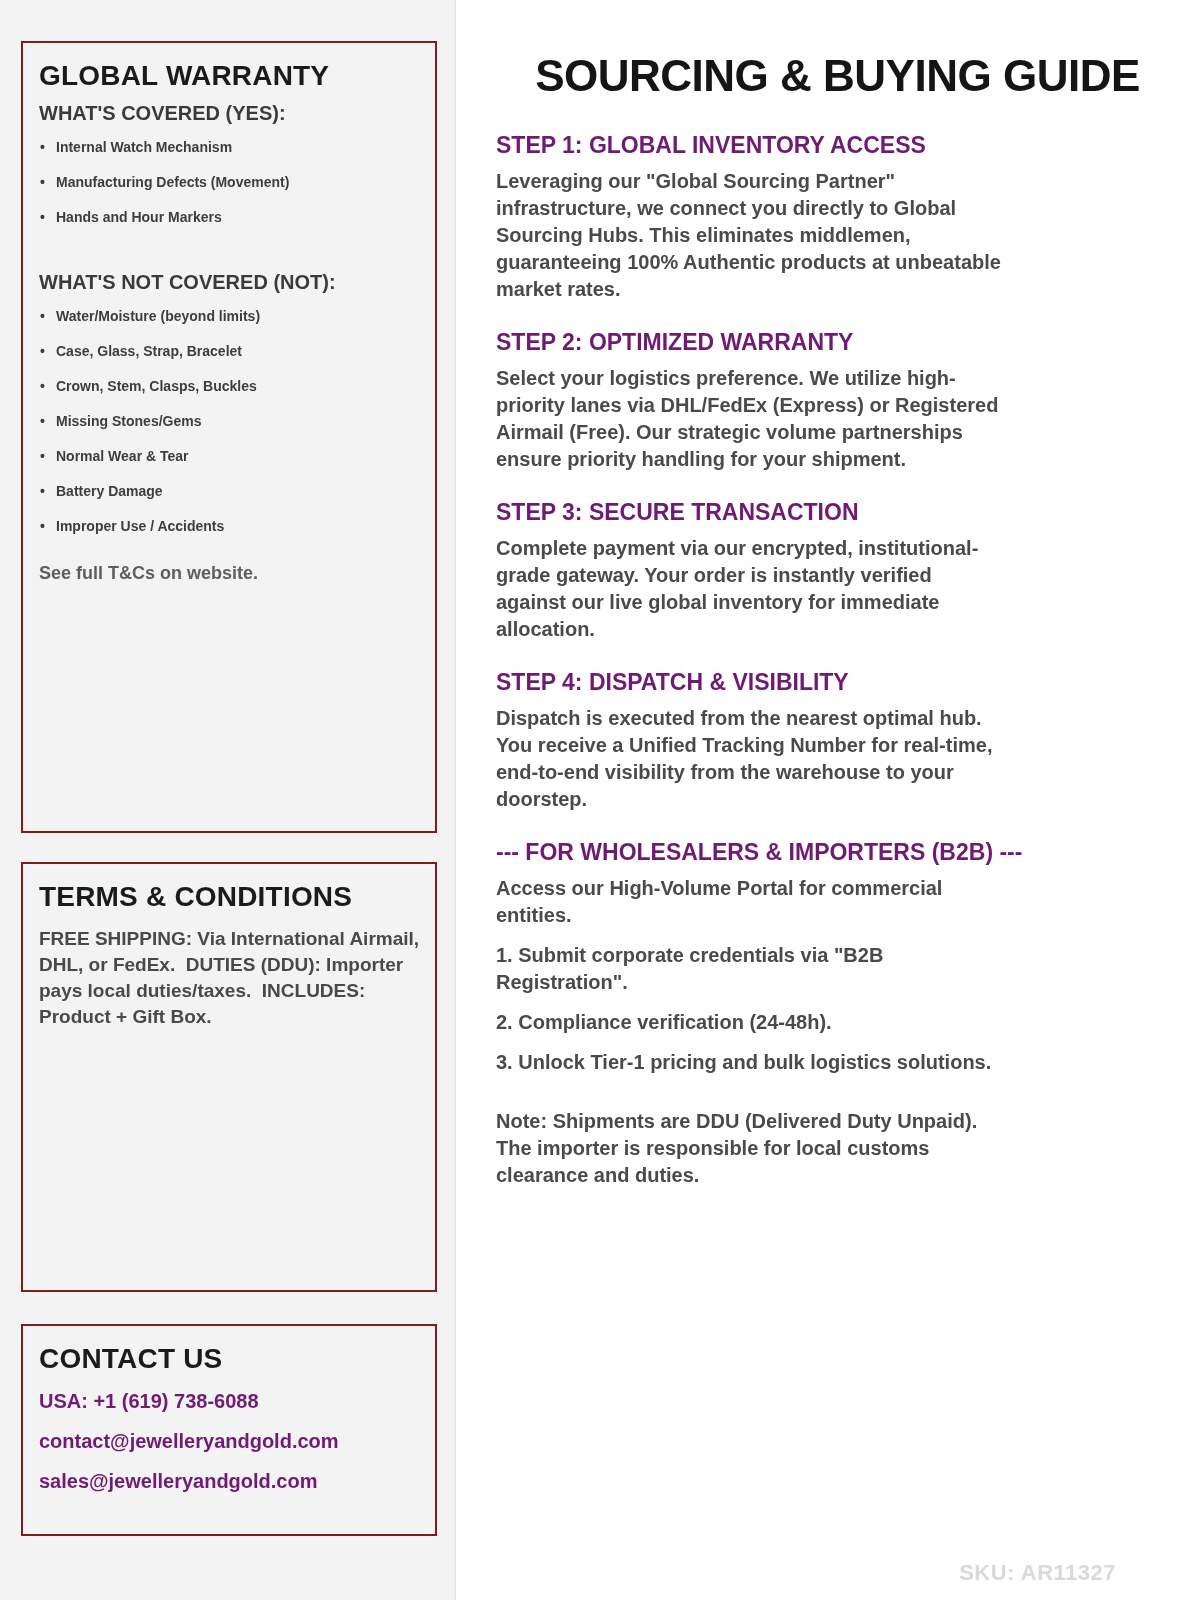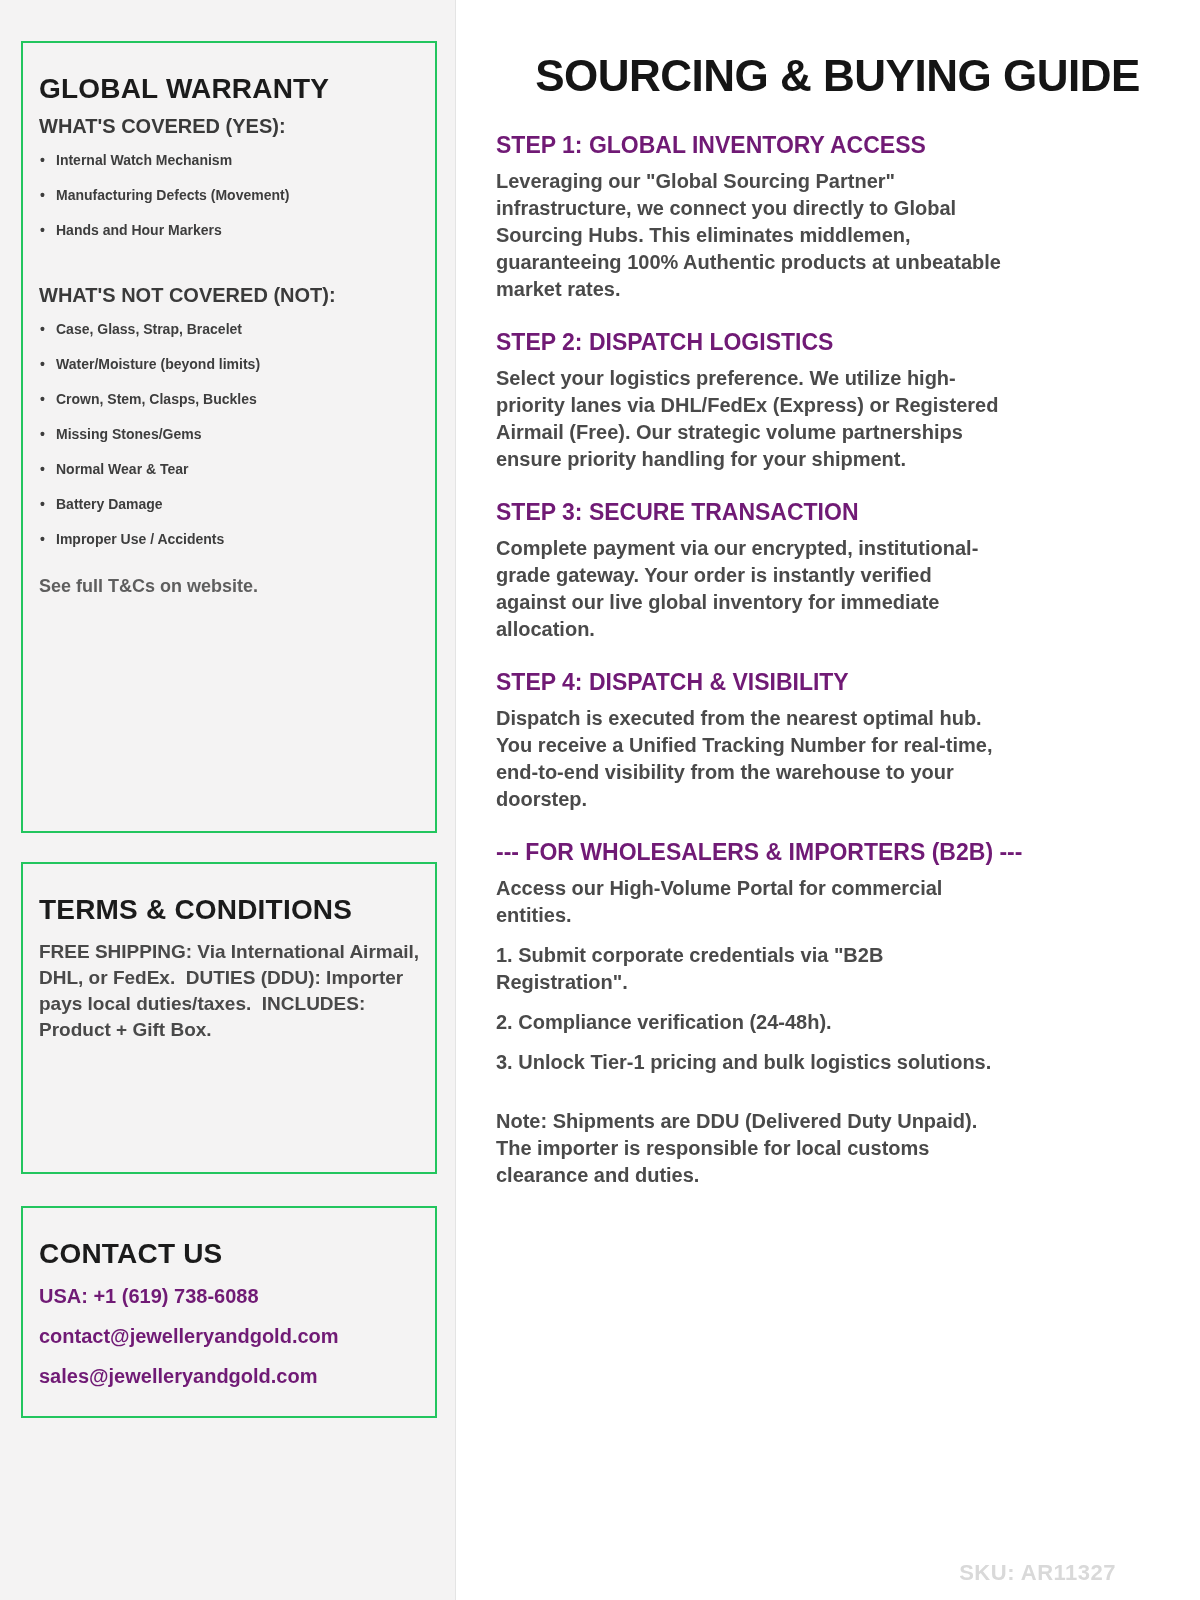--- a/index.html
+++ b/index.html
@@ -16,25 +16,25 @@
   
   .sidebar {
     position: absolute; left: 0; top: 0;
     width: 456px; height: 1600px;
     background: #f4f3f3;
     border-right: 1px solid #e4e4e4;
   }
   .box {
     margin-left: 21px;
     width: 416px;
-    border: 2px solid #22c55e;
-    padding: 29px 12px 0 16px;
+    border: 2px solid #7f1d1d;
+    padding: 16px 12px 0 16px;
   }
   .box-warranty { margin-top: 41px; height: 792px; }
-  .box-terms    { margin-top: 29px; height: 312px; }
+  .box-terms    { margin-top: 29px; height: 430px; }
   .box-contact  { margin-top: 32px; height: 212px; }
 
   .side-title {
     margin: 0 0 8px 0;
     font-size: 28px; font-weight: bold;
     color: #1b1b1b; line-height: 34px;
     letter-spacing: 0.2px;
   }
   .side-sub {
     margin: 0 0 12px 0;
@@ -120,22 +120,22 @@
     <section class="box box-warranty">
       <h2 class="side-title">GLOBAL WARRANTY</h2>
       <h3 class="side-sub">WHAT'S COVERED (YES):</h3>
       <ul class="bullets">
           <li>Internal Watch Mechanism</li>
           <li>Manufacturing Defects (Movement)</li>
           <li>Hands and Hour Markers</li>
         </ul>
       <h3 class="side-sub gap">WHAT'S NOT COVERED (NOT):</h3>
       <ul class="bullets">
+          <li>Water/Moisture (beyond limits)</li>
           <li>Case, Glass, Strap, Bracelet</li>
-          <li>Water/Moisture (beyond limits)</li>
           <li>Crown, Stem, Clasps, Buckles</li>
           <li>Missing Stones/Gems</li>
           <li>Normal Wear &amp; Tear</li>
           <li>Battery Damage</li>
           <li>Improper Use / Accidents</li>
         </ul>
       <p class="footnote">See full T&amp;Cs on website.</p>
     </section>
 
     <section class="box box-terms">
@@ -156,21 +156,21 @@
 
   <main class="main">
     <h1 class="page-title">SOURCING &amp; BUYING GUIDE</h1>
 
     <div class="steps">
         <section class="step">
         <h2>STEP 1: GLOBAL INVENTORY ACCESS</h2>
         <p class="body-par">Leveraging our "Global Sourcing Partner" infrastructure, we connect you directly to Global Sourcing Hubs. This eliminates middlemen, guaranteeing 100% Authentic products at unbeatable market rates.</p>
       </section>
         <section class="step">
-        <h2>STEP 2: DISPATCH LOGISTICS</h2>
+        <h2>STEP 2: OPTIMIZED WARRANTY</h2>
         <p class="body-par">Select your logistics preference. We utilize high-priority lanes via DHL/FedEx (Express) or Registered Airmail (Free). Our strategic volume partnerships ensure priority handling for your shipment.</p>
       </section>
         <section class="step">
         <h2>STEP 3: SECURE TRANSACTION</h2>
         <p class="body-par">Complete payment via our encrypted, institutional-grade gateway. Your order is instantly verified against our live global inventory for immediate allocation.</p>
       </section>
         <section class="step">
         <h2>STEP 4: DISPATCH &amp; VISIBILITY</h2>
         <p class="body-par">Dispatch is executed from the nearest optimal hub. You receive a Unified Tracking Number for real-time, end-to-end visibility from the warehouse to your doorstep.</p>
       </section>

